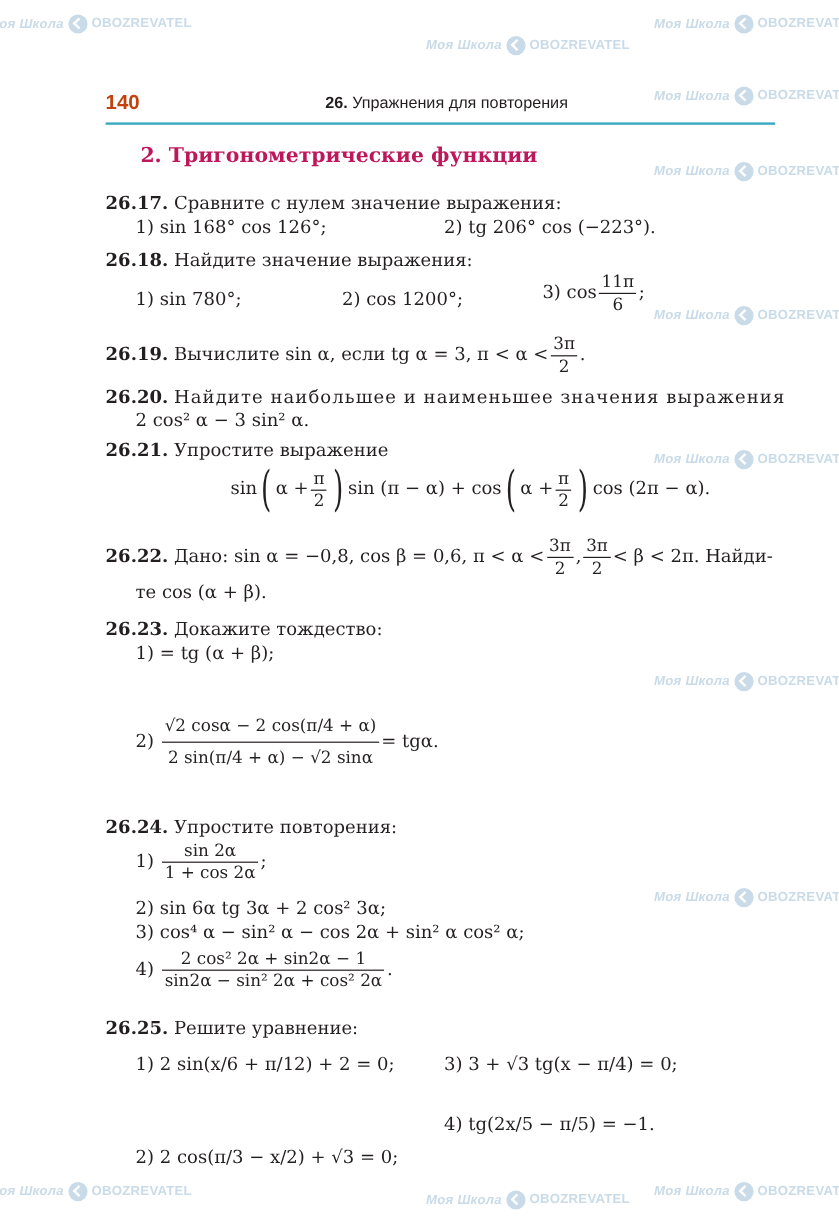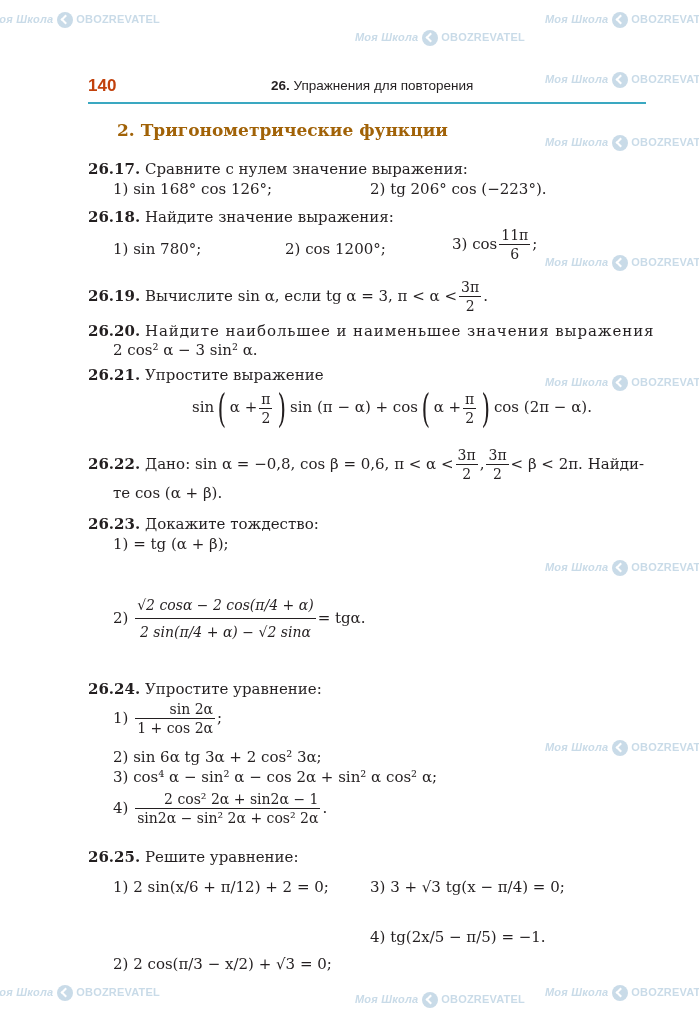--- a/index.html
+++ b/index.html
@@ -9,26 +9,26 @@
         white-space:nowrap; pointer-events:none; font-weight:bold; letter-spacing:0.2px; }
   .wm .ms { font-style:italic; margin-right:4px; }
   .wm .logo { display:inline-block; width:16px; height:16px; border-radius:50%; background:#c9dbe8;
               vertical-align:middle; margin-right:3px; position:relative; }
   .wm .logo:after { content:""; position:absolute; left:5px; top:4px; width:5px; height:5px;
               border-left:2px solid #fff; border-bottom:2px solid #fff; transform:rotate(45deg); }
   .header { position:absolute; left:88px; top:76px; width:558px; height:26px; border-bottom:2px solid #3aa8c1; }
   .page-num { position:absolute; left:0; top:0; font-family:"Liberation Sans", sans-serif; font-weight:bold; font-size:17px; color:#c2410c; }
   .running { position:absolute; left:183px; top:2px; font-family:"Liberation Sans", sans-serif; font-size:13.5px; }
   .running b { font-weight:bold;margin-top:48px; }
-  .section-title { position:absolute; left:117px; top:120px; font-weight:bold; font-size:17px; color:#a16207; }
+  .section-title { position:absolute; left:117px; top:120px; font-weight:bold; font-size:17px; color:#be185d; }
   .ex { position:absolute; left:88px; font-size:15px; line-height:19px; white-space:nowrap; }
   .num { font-weight:bold; }
   .item { position:absolute; font-size:15px; white-space:nowrap; }
   .frac { display:inline-block; vertical-align:middle; text-align:center; font-size:14px; line-height:18px; margin:0 2px; }
-  .frac .n { display:block; border-bottom:1px solid #231f20; padding:0 2px;text-align:right; }
+  .frac .n { display:block; border-bottom:1px solid #231f20; padding:0 2px; }
   .frac .d { display:block; padding:0 2px; }
   .paren { display:inline-block; vertical-align:middle; font-size:40px; line-height:40px; transform:scaleX(0.55); font-weight:lighter; }
 </style>
 </head>
 <body>
 
 <div class="wm" style="left:-10px;top:12px;"><span class="ms">Моя Школа</span><span class="logo"></span><span>OBOZREVATEL</span></div>
 <div class="wm" style="left:355px;top:30px;"><span class="ms">Моя Школа</span><span class="logo"></span><span>OBOZREVATEL</span></div>
 <div class="wm" style="left:545px;top:12px;"><span class="ms">Моя Школа</span><span class="logo"></span><span>OBOZREVATEL</span></div>
 <div class="wm" style="left:545px;top:72px;"><span class="ms">Моя Школа</span><span class="logo"></span><span>OBOZREVATEL</span></div>
@@ -86,25 +86,25 @@
 
 <div class="ex" style="top:515px;">
   <span class="num">26.23.</span> <span>Докажите тождество:</span>
 </div>
 <div class="item" style="left:113px;top:535px;">
   <span>1)</span>
   <span>= tg (α + β);</span>
 </div>
 <div class="item" style="left:113px;top:592px;">
   <span>2)</span>
-  <span class="frac" style="line-height:26px;font-style:italic;"><span class="n">√2 cosα − 2 cos(π/4 + α)</span><span class="d">2 sin(π/4 + α) − √2 sinα</span></span><span>= tgα.</span>
+  <span class="frac" style="line-height:26px;"><span class="n">√2 cosα − 2 cos(π/4 + α)</span><span class="d">2 sin(π/4 + α) − √2 sinα</span></span><span>= tgα.</span>
 </div>
 
 <div class="ex" style="top:680px;">
-  <span class="num">26.24.</span> <span>Упростите уравнение:</span>
+  <span class="num">26.24.</span> <span>Упростите повторения:</span>
 </div>
 <div class="item" style="left:113px;top:700px;">
   <span>1)</span>
   <span class="frac"><span class="n">sin 2α</span><span class="d">1 + cos 2α</span></span><span>;</span>
 </div>
 <div class="item" style="left:113px;top:748px;">2) sin 6α tg 3α + 2 cos² 3α;</div>
 <div class="item" style="left:113px;top:768px;">3) cos⁴ α − sin² α − cos 2α + sin² α cos² α;</div>
 <div class="item" style="left:113px;top:790px;">
   <span>4)</span>
   <span class="frac"><span class="n">2 cos² 2α + sin2α − 1</span><span class="d">sin2α − sin² 2α + cos² 2α</span></span><span>.</span>

